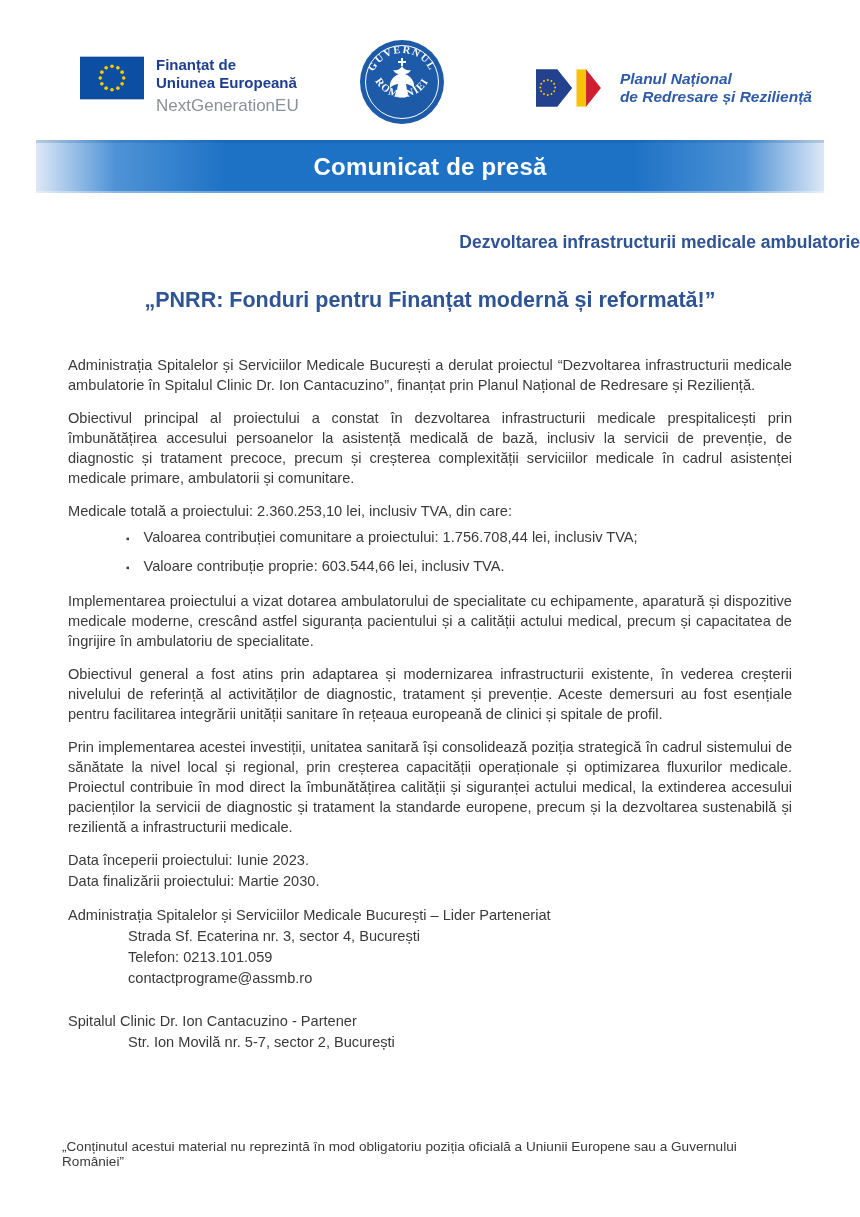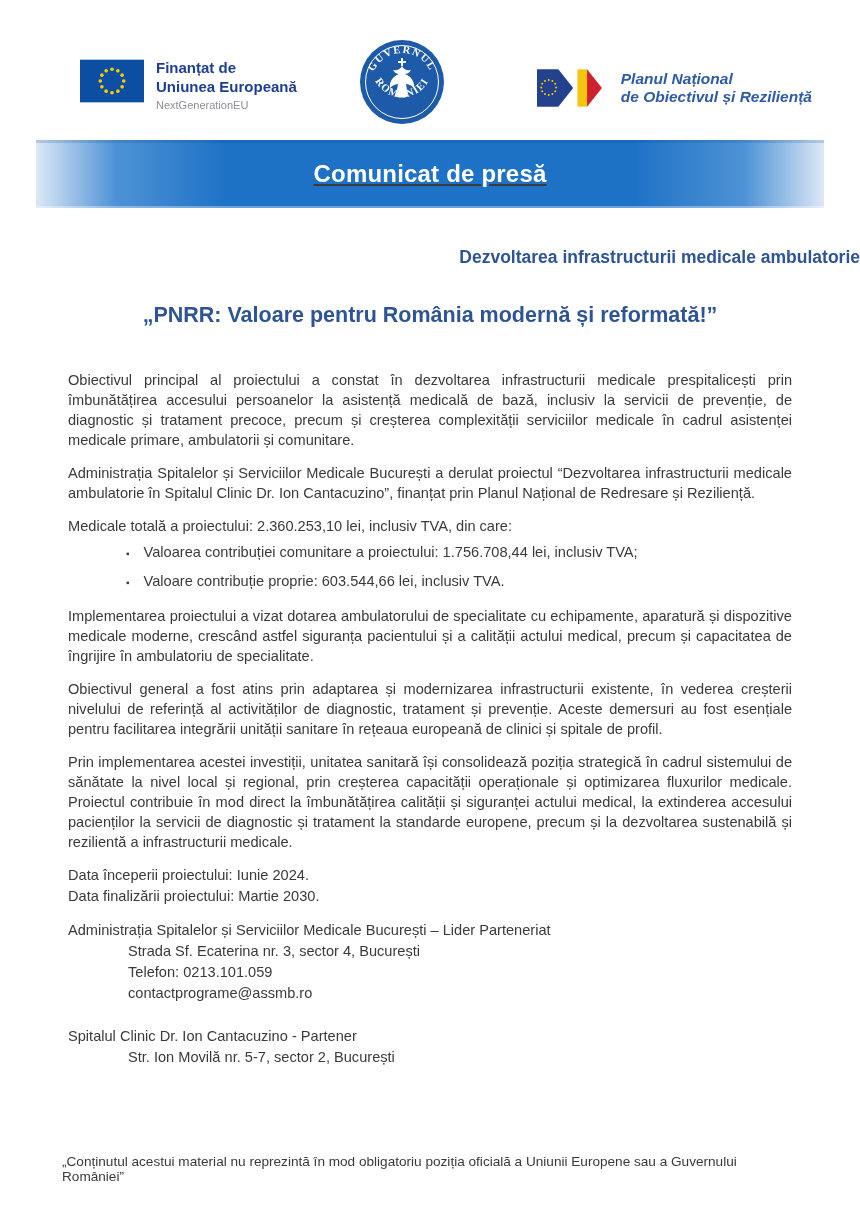--- a/index.html
+++ b/index.html
@@ -21,38 +21,38 @@
   .logo-row {
     display:flex;
     justify-content:space-between;
     align-items:center;
     padding:38px 48px 0 80px;
   }
   .eu-block { display:flex; align-items:flex-start; margin-top:8px; }
   .eu-flag { width:64px; height:44px; display:block; }
   .eu-text { margin-left:12px; line-height:1.25; }
   .eu-text .b { font-weight:bold; color:#1f3e8f; font-size:15px; display:block; }
-  .eu-text .g { color:#8a8f98; font-size:11px; display:block; margin-top:2px; }
+  .eu-text .g { color:#8a8f98; font-size:17px; display:block; margin-top:2px; }
 
   .gov-seal { width:88px; height:88px; display:block; margin-right:30px; }
 
   .pnrr-block { display:flex; align-items:center; margin-top:12px; }
   .pnrr-mark { width:66px; height:40px; display:block; }
   .pnrr-text { margin-left:18px; line-height:1.15;font-style:italic; }
   .pnrr-text span { display:block; color:#2e5aa7; font-weight:bold; font-size:15.5px; }
 
   
   .banner {
     margin:14px 36px 0 36px;
-    height:68px;
+    height:53px;
     background:linear-gradient(to right,
       #dde8f6 0%, #4f93d6 10%, #1e72c6 24%,
       #1e72c6 76%, #4f93d6 90%, #dde8f6 100%);
     box-shadow: inset 0 3px 0 rgba(10,70,140,0.18), inset 0 -2px 0 rgba(255,255,255,0.35);
-    display:flex; align-items:center; justify-content:center;text-decoration:underline;
+    display:flex; align-items:center; justify-content:center;
   }
   .banner h1 {
     color:#ffffff; font-size:24px; font-weight:bold; letter-spacing:0.2px;
   }
 
   
   .subtitle {
     margin-top:36px;
     text-align:right;
     color:#2f5496; font-weight:bold; font-size:17.5px; line-height:1.55;
@@ -150,56 +150,56 @@
           <circle cx="4.9" cy="21" r="0.9"></circle>
             <circle cx="4" cy="17.5" r="0.9"></circle>
           <circle cx="4.9" cy="14" r="0.9"></circle>
             <circle cx="7.5" cy="11.4" r="0.9"></circle>
         </g>
         <polygon points="38,0.5 47,0.5 47,35.5 38,35.5" fill="#f6c40e"></polygon>
         <polygon points="47,0.5 61,18 47,35.5" fill="#d01f2e"></polygon>
       </svg>
       <div class="pnrr-text">
         <span>Planul Național</span>
-        <span>de Obiectivul și Reziliență</span>
+        <span>de Redresare și Reziliență</span>
       </div>
     </div>
   </div>
 
   <div class="banner">
     <h1>Comunicat de presă</h1>
   </div>
 
   <div class="subtitle">
     <div>Dezvoltarea infrastructurii medicale ambulatorie</div>
   </div>
-  <div class="main-title">„PNRR: Valoare pentru România modernă și reformată!”</div>
+  <div class="main-title">„PNRR: Fonduri pentru Finanțat modernă și reformată!”</div>
 
   <div class="content">
+    <p>Administrația Spitalelor și Serviciilor Medicale București a derulat proiectul “Dezvoltarea infrastructurii medicale ambulatorie în Spitalul Clinic Dr. Ion Cantacuzino”, finanțat prin Planul Național de Redresare și Reziliență.</p>
     <p>Obiectivul principal al proiectului a constat în dezvoltarea infrastructurii medicale prespitalicești prin îmbunătățirea accesului persoanelor la asistență medicală de bază, inclusiv la servicii de prevenție, de diagnostic și tratament precoce, precum și creșterea complexității serviciilor medicale în cadrul asistenței medicale primare, ambulatorii și comunitare.</p>
-    <p>Administrația Spitalelor și Serviciilor Medicale București a derulat proiectul “Dezvoltarea infrastructurii medicale ambulatorie în Spitalul Clinic Dr. Ion Cantacuzino”, finanțat prin Planul Național de Redresare și Reziliență.</p>
 
     <p class="nojust" style="margin-bottom:6px;">Medicale totală a proiectului: 2.360.253,10 lei, inclusiv TVA, din care:</p>
     <ul class="vlist">
       <li>
         <span class="bullet">▪</span>
         <span>Valoarea contribuției comunitare a proiectului: 1.756.708,44 lei, inclusiv TVA;</span>
       </li>
       <li>
         <span class="bullet">▪</span>
         <span>Valoare contribuție proprie:  603.544,66 lei, inclusiv TVA.</span>
       </li>
     </ul>
 
     <p>Implementarea proiectului a vizat dotarea ambulatorului de specialitate cu echipamente, aparatură și dispozitive medicale moderne, crescând astfel siguranța pacientului și a calității actului medical, precum și capacitatea  de îngrijire în ambulatoriu de specialitate.</p>
     <p>Obiectivul general a fost atins prin adaptarea și modernizarea infrastructurii existente, în vederea creșterii nivelului de referință al activităților de diagnostic, tratament și prevenție. Aceste demersuri au fost esențiale pentru facilitarea integrării unității sanitare în rețeaua europeană de clinici și spitale de profil.</p>
     <p>Prin implementarea acestei investiții, unitatea sanitară își consolidează poziția strategică în cadrul sistemului de sănătate la nivel local și regional, prin creșterea capacității operaționale și optimizarea fluxurilor medicale. Proiectul contribuie în mod direct la îmbunătățirea calității și siguranței actului medical, la extinderea accesului pacienților la servicii de diagnostic și tratament la standarde europene, precum și la dezvoltarea sustenabilă și rezilientă a infrastructurii medicale.</p>
 
     <div class="dates">
-      <div>Data începerii proiectului: Iunie 2024.</div>
+      <div>Data începerii proiectului: Iunie 2023.</div>
       <div>Data finalizării proiectului: Martie 2030.</div>
     </div>
 
     <div class="contact">
       <div class="c-title">Administrația Spitalelor și Serviciilor Medicale București – Lider Parteneriat</div>
       <div class="c-line">Strada Sf. Ecaterina nr. 3, sector 4, București</div>
       <div class="c-line">Telefon: 0213.101.059</div>
       <div class="c-line">contactprograme@assmb.ro</div>
     </div>
 

